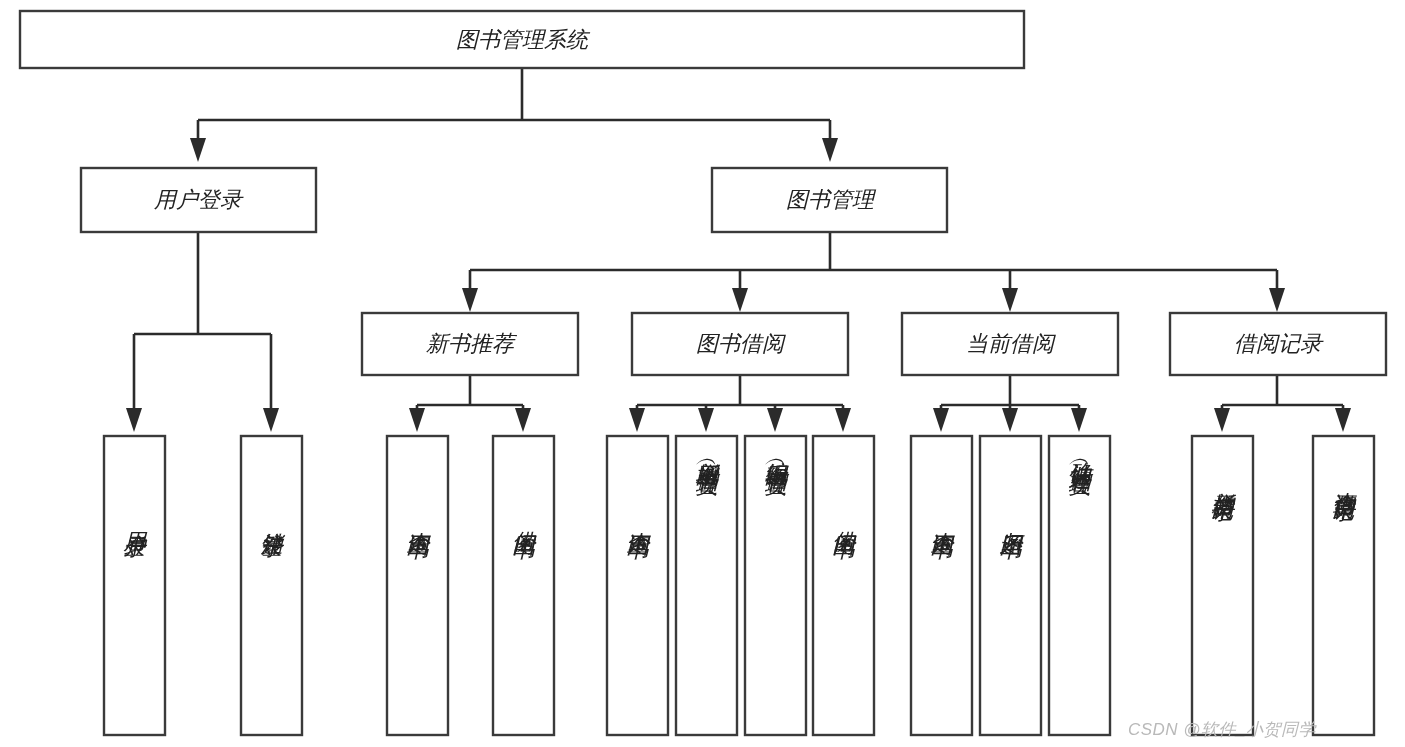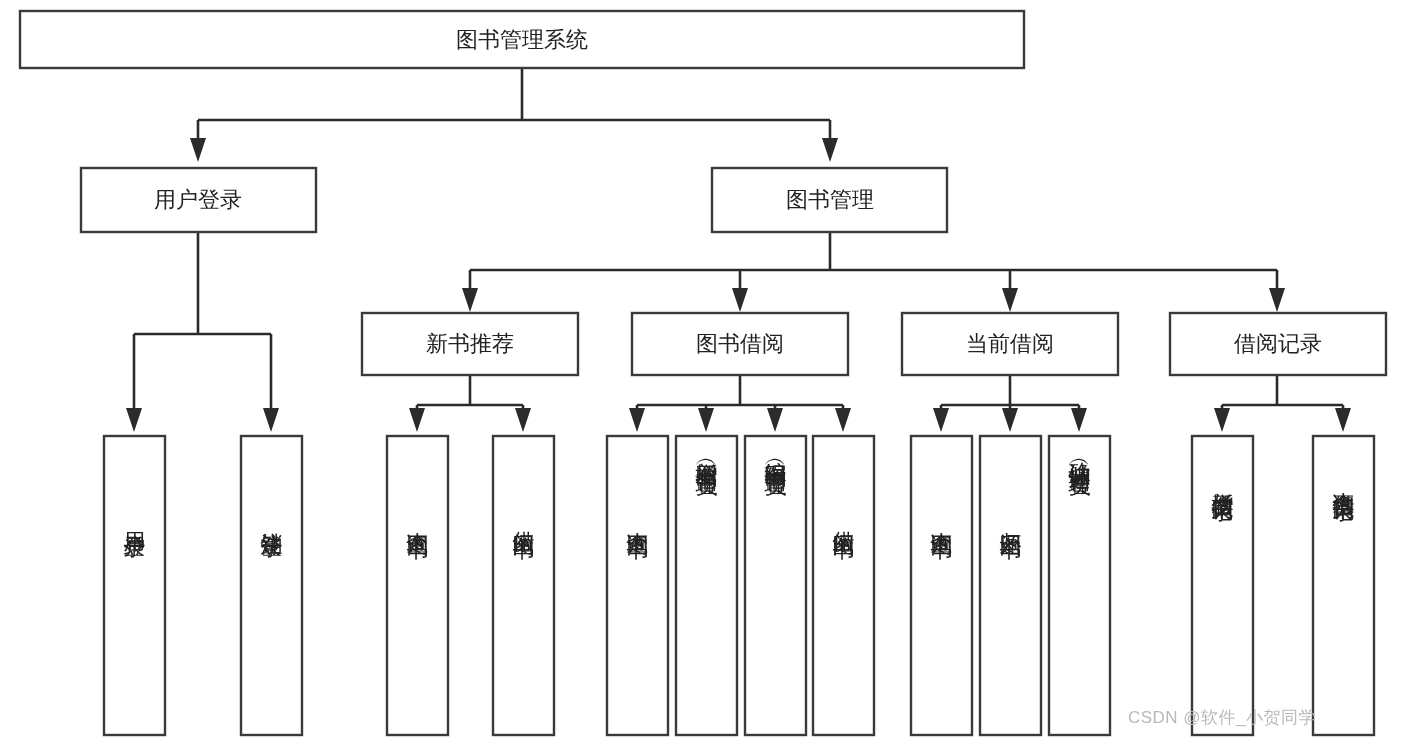--- a/index.html
+++ b/index.html
@@ -10,20 +10,21 @@
   body {
     width: 1405px;
     height: 747px;
     font-family: "Liberation Sans", "DejaVu Sans", sans-serif;
     overflow: hidden;
   }
   #diagram-root {
     position: relative;
     width: 1328px;
     height: 747px;
+    font-style: italic;
   }
   svg.diagram {
     position: absolute;
     top: 0;
     left: 0;
     width: 1405px;
     height: 747px;
     display: block;
   }
   .node-rect {
@@ -61,21 +62,21 @@
     font-family: "Liberation Sans", "DejaVu Sans", sans-serif;
     font-size: 22px;
     line-height: 1.18;
     letter-spacing: 2px;
     color: #222222;
     white-space: nowrap;
   }
   .watermark {
     position: absolute;
     right: 12px;
-    bottom: 18px;
+    bottom: 6px;
     font-family: "Liberation Sans", "DejaVu Sans", sans-serif;
     font-size: 17px;
     color: #b9b9b9;
     letter-spacing: 0.5px;
     user-select: none;
   }
 </style>
 </head>
 <body>
 

